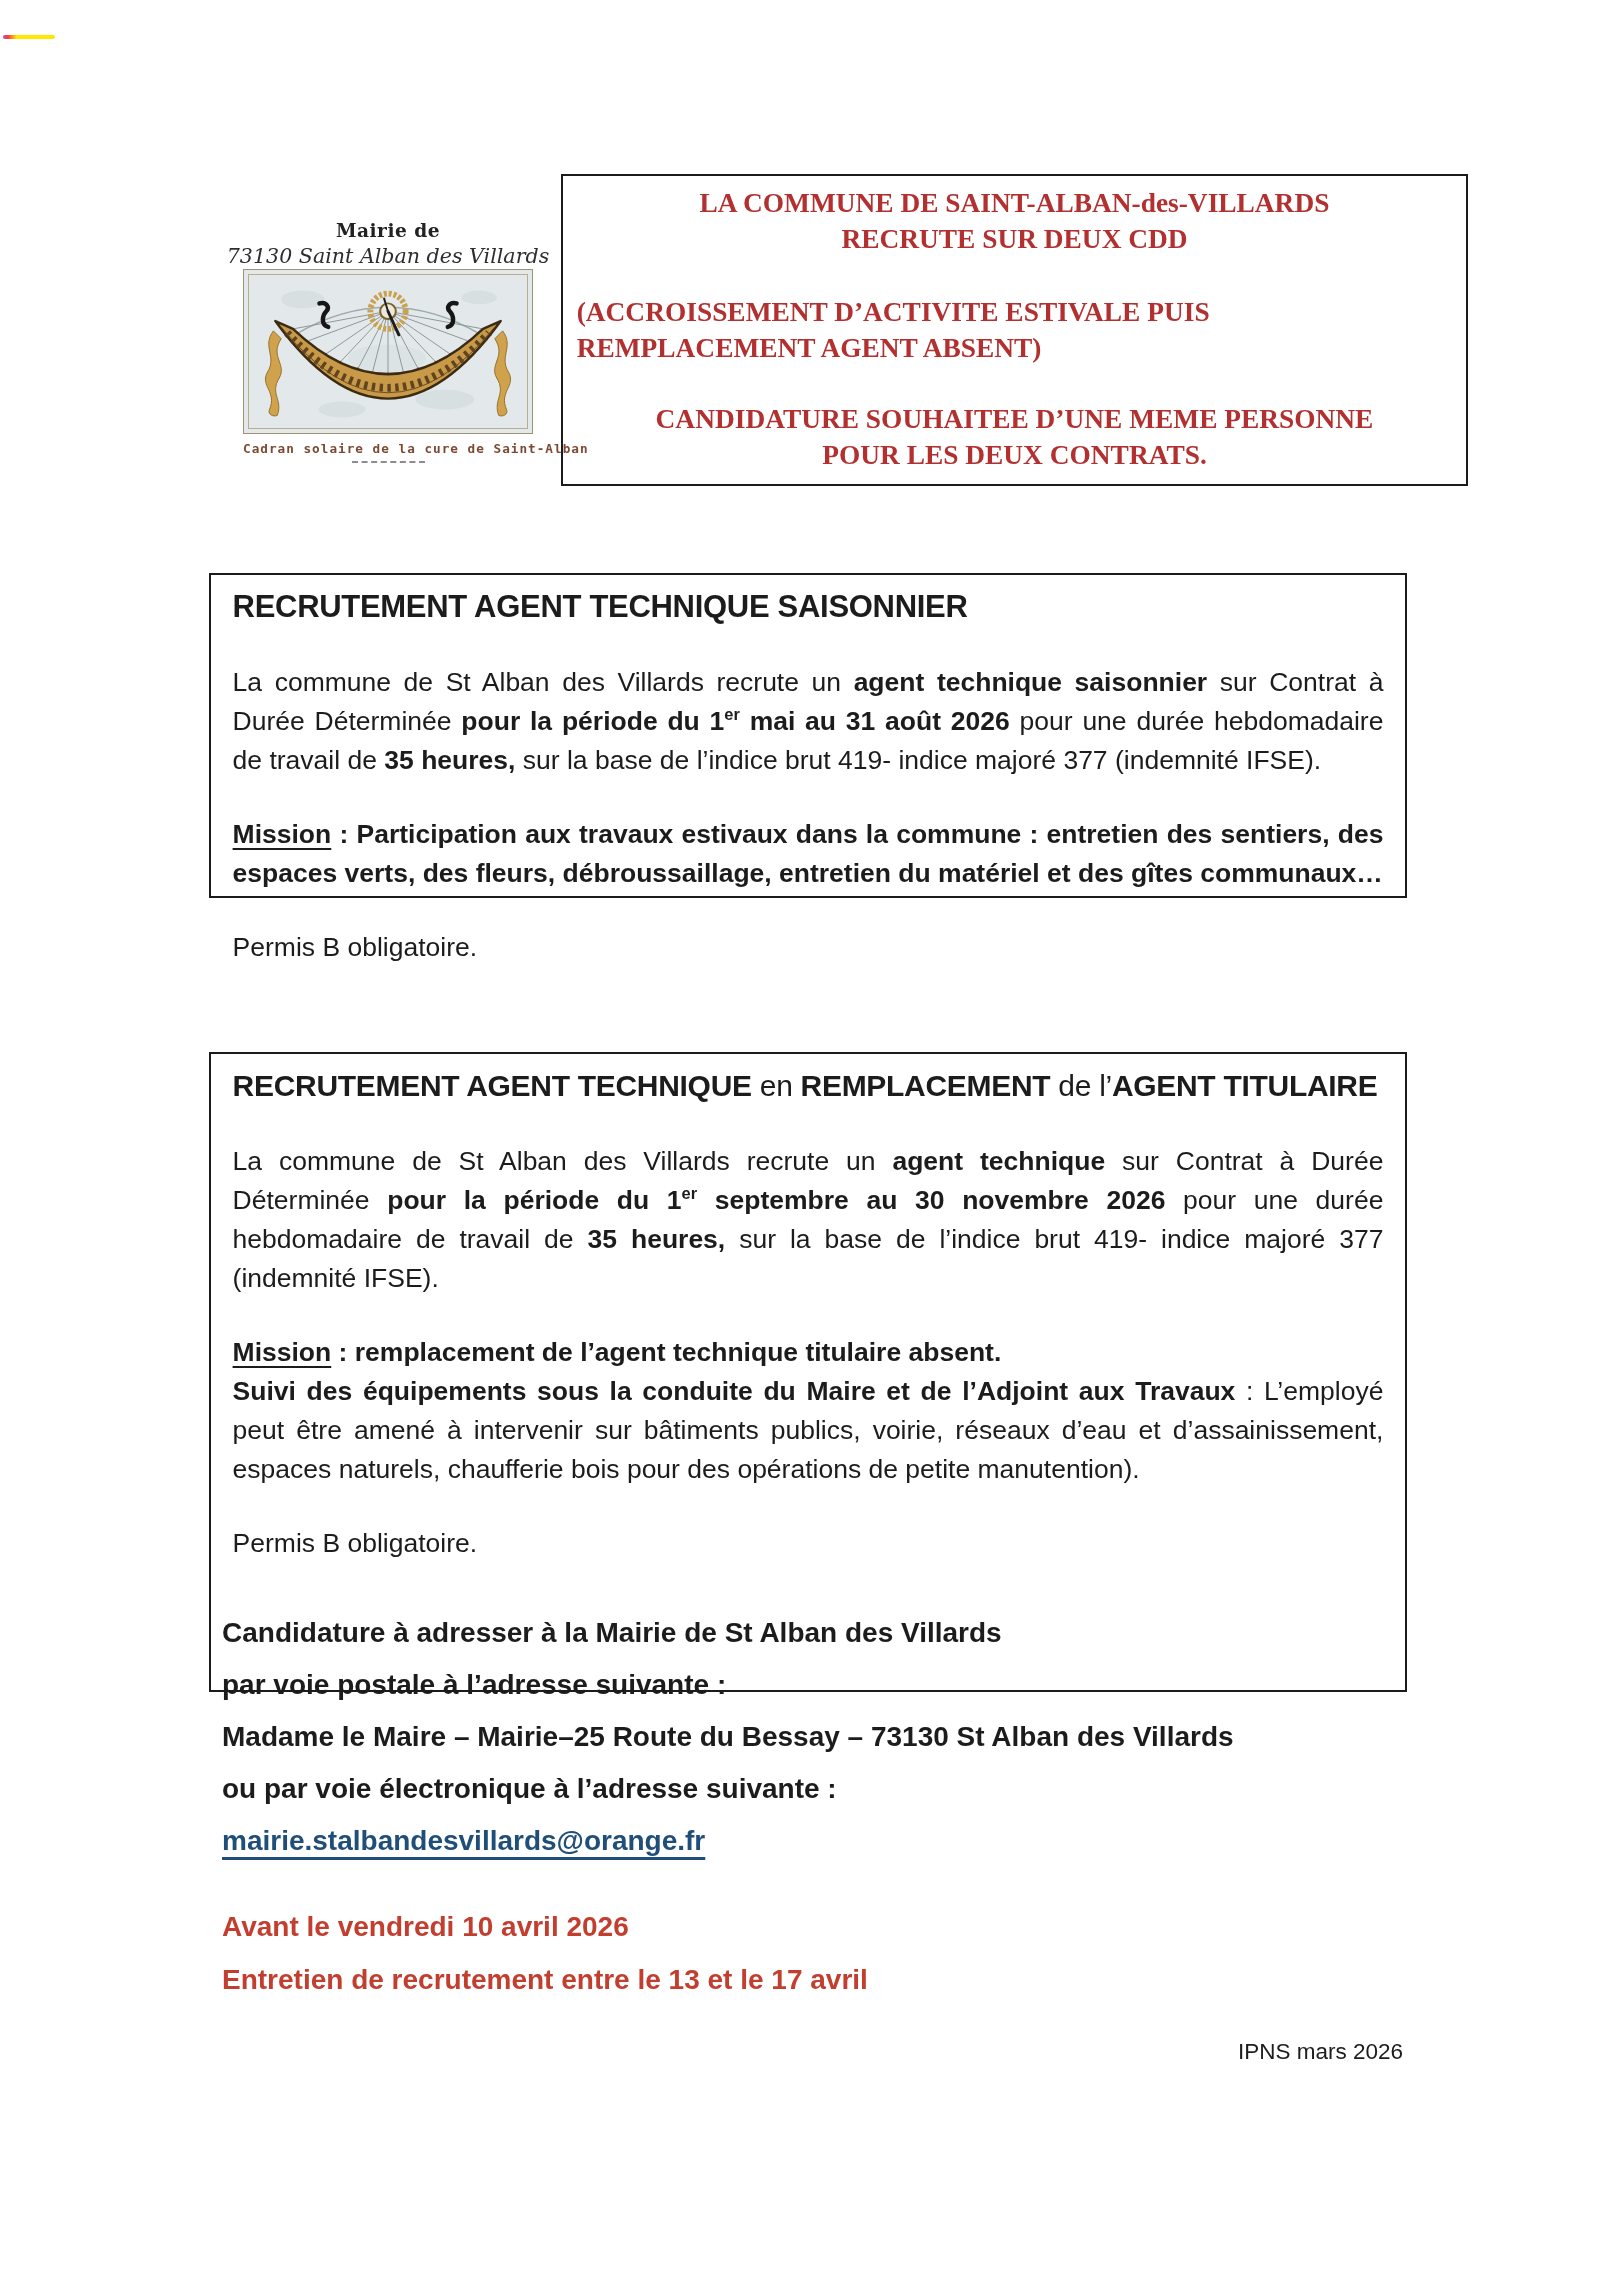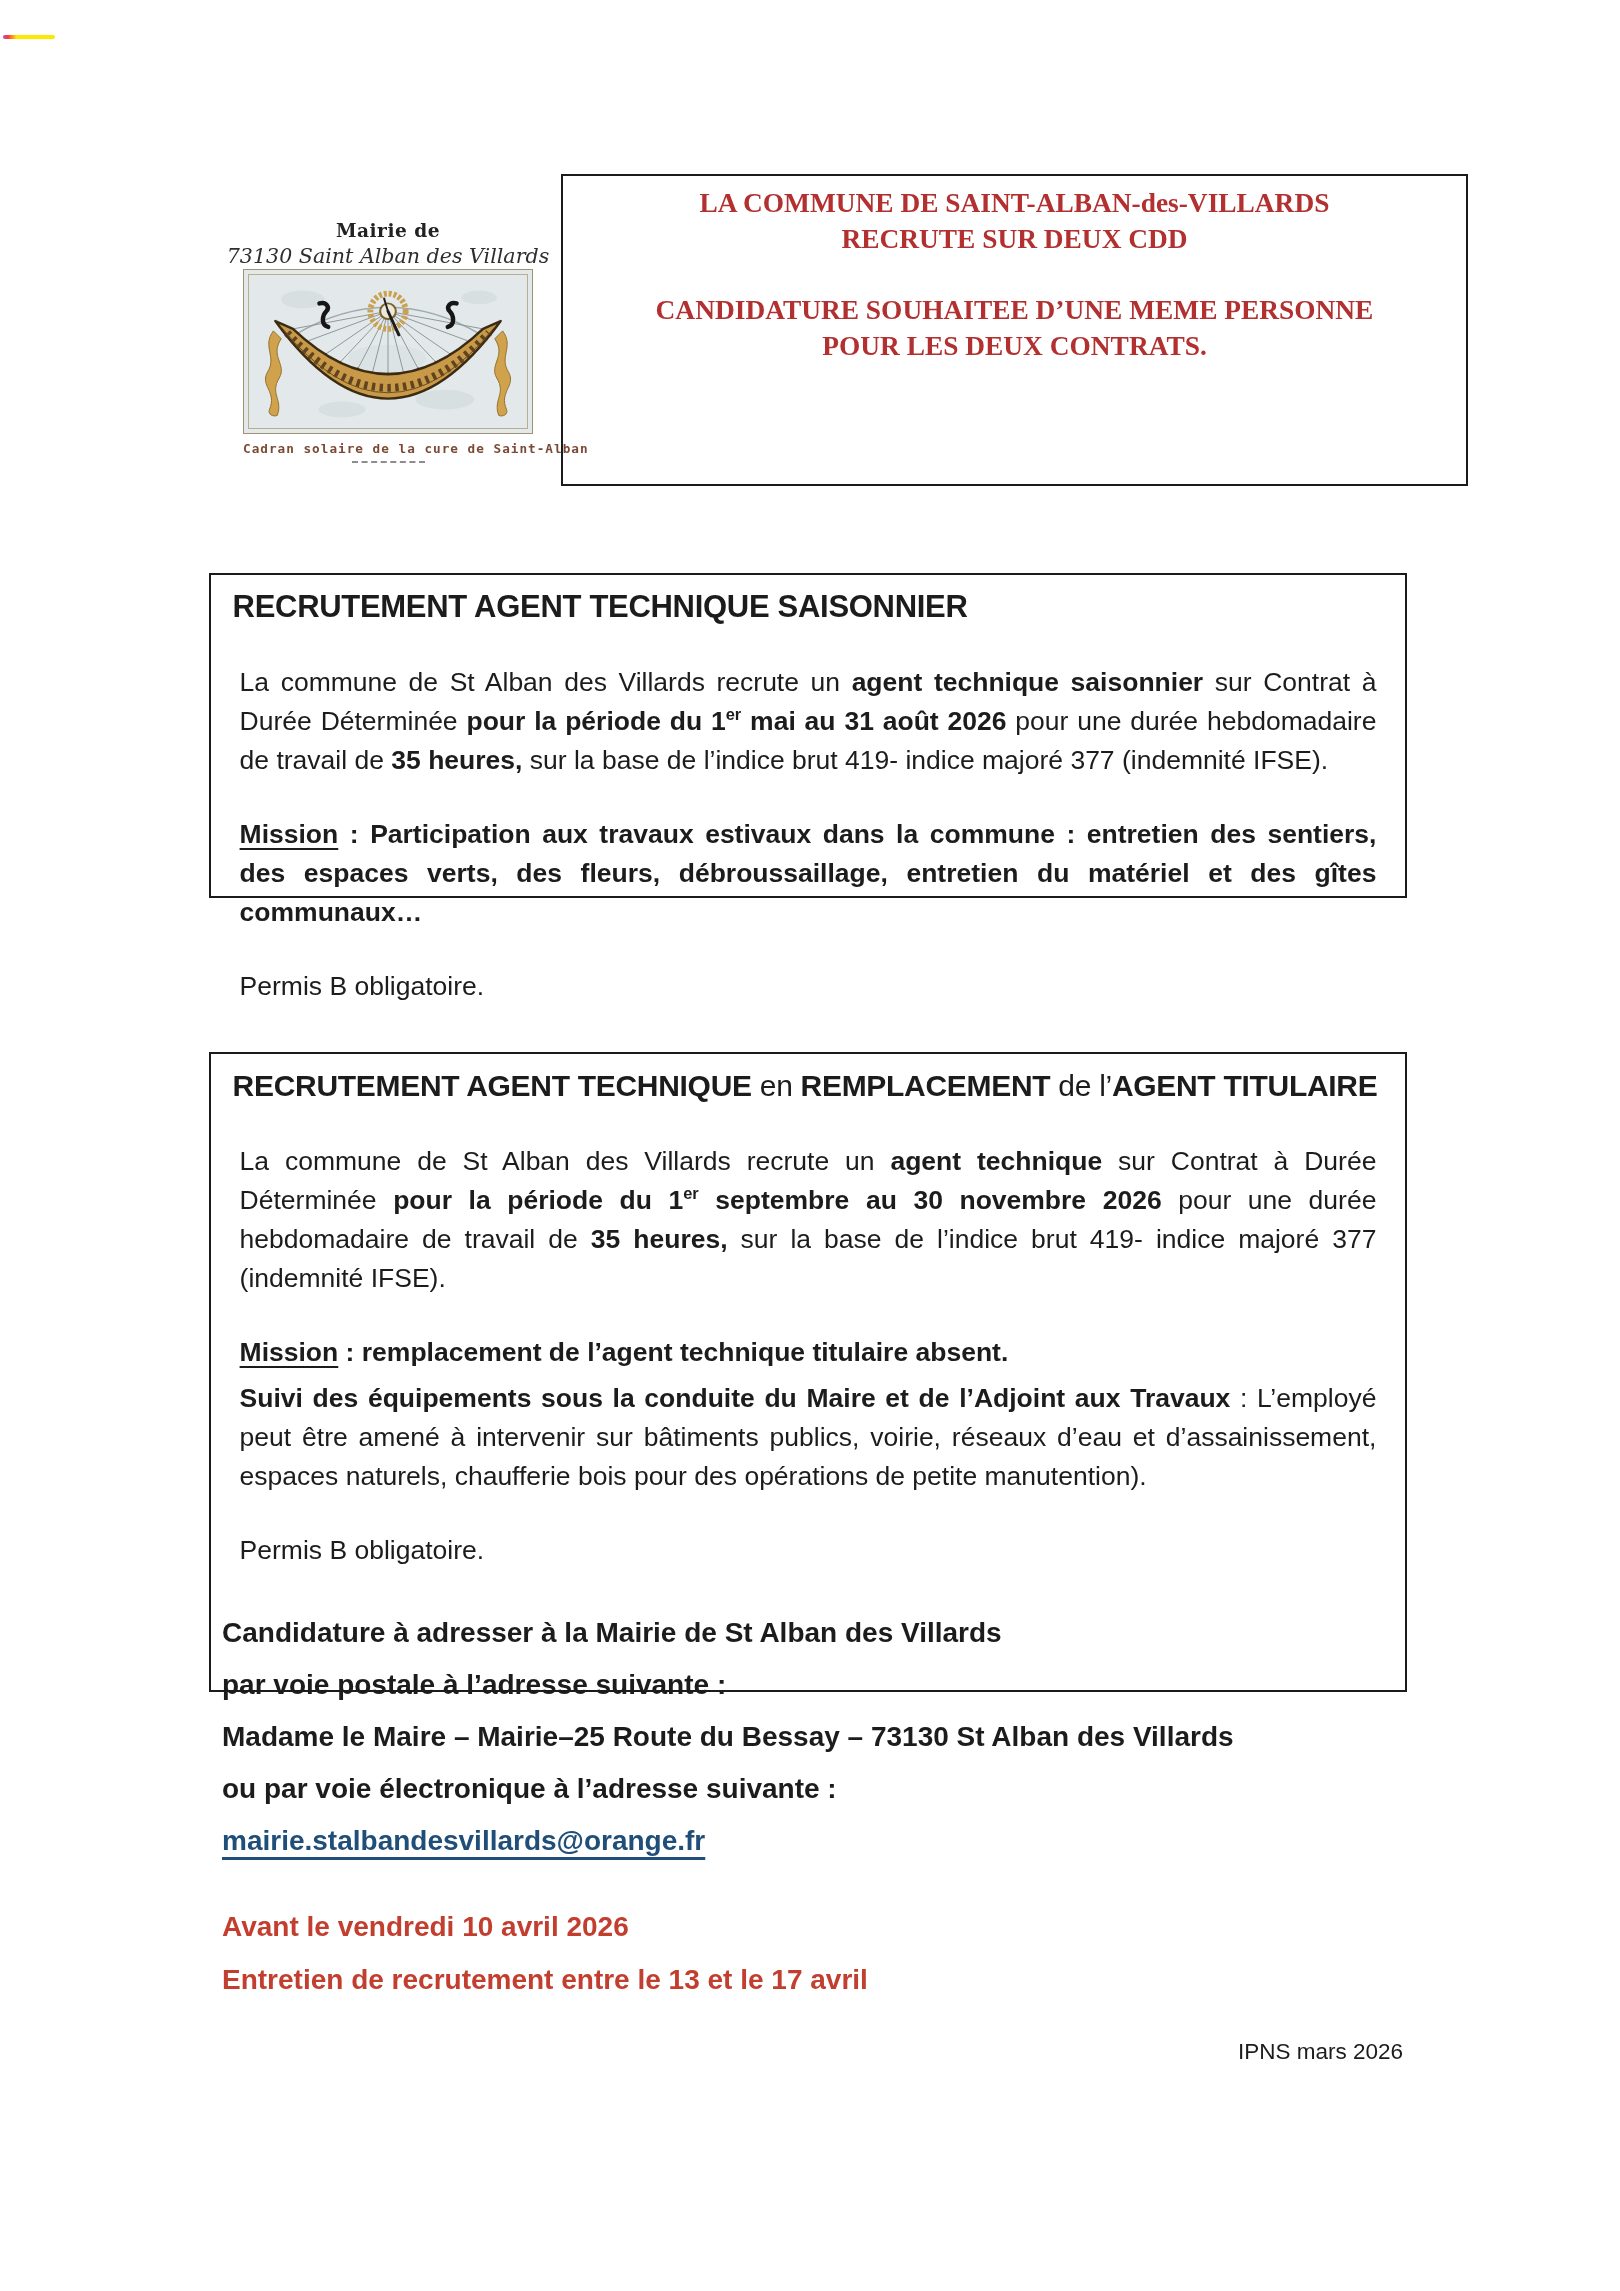--- a/index.html
+++ b/index.html
@@ -65,21 +65,21 @@
     border:2.9px solid #1b1b1b; box-sizing:border-box;
     padding:11.8px 21.6px 0 21.6px;
   }
   .box1{top:573px; height:325px;}
   .box2{top:1052px; height:640px;}
   .job-title{
     margin:0; font-size:30px; line-height:39px; font-weight:400; letter-spacing:-0.3px;
     white-space:nowrap;
   }
   .box1 .job-title{font-size:31px;}
-  .body{font-size:26.5px; line-height:39px; margin:7px; text-align:justify;}
+  .body{font-size:26.5px; line-height:39px; margin:0; text-align:justify;}
   .mt-lg{margin-top:37px;}
   .mt-md{margin-top:35px;}
   .b{font-weight:700;}
   .u{text-decoration:underline; text-underline-offset:4.9px; text-decoration-thickness:2px;}
   sup{font-size:.62em; line-height:0;}
 
   
   .apply{
     position:absolute; left:222px; top:1607px;
     font-weight:700; font-size:28px; line-height:52px; color:#1c1c1c;
@@ -166,20 +166,24 @@
     </div>
     <div class="logo-caption">Cadran solaire de la cure de Saint-Alban</div>
     <div class="logo-caption-rule"></div>
   </div>
 
   <div class="banner">
     <div class="banner-center">
       <div>LA COMMUNE DE SAINT-ALBAN-des-VILLARDS</div>
       <div>RECRUTE SUR DEUX CDD</div>
     </div>
+    <div class="banner-left">
+      <div>(ACCROISSEMENT D’ACTIVITE ESTIVALE PUIS</div>
+      <div>REMPLACEMENT AGENT ABSENT)</div>
+    </div>
     <div class="banner-center banner-bottom">
       <div>CANDIDATURE SOUHAITEE D’UNE MEME PERSONNE</div>
       <div>POUR LES DEUX CONTRATS.</div>
     </div>
   </div>
 
   <section class="job-box box1">
     <h2 class="job-title"><span class="b">RECRUTEMENT AGENT TECHNIQUE SAISONNIER</span></h2>
     <p class="body mt-lg"><span>La commune de St Alban des Villards recrute un </span><span class="b">agent technique saisonnier</span><span> sur Contrat à Durée Déterminée </span><span class="b">pour la période du 1</span><sup class="b">er</sup><span class="b"> mai au 31 août 2026</span><span> pour une durée hebdomadaire de travail de </span><span class="b">35 heures,</span><span> sur la base de l’indice brut 419- indice majoré 377 (indemnité IFSE).</span></p>
     <p class="body mt-md"><span class="b u">Mission</span><span class="b"> : Participation aux travaux estivaux dans la commune : entretien des sentiers, des espaces verts, des fleurs, débroussaillage, entretien du matériel et des gîtes communaux…</span></p>

